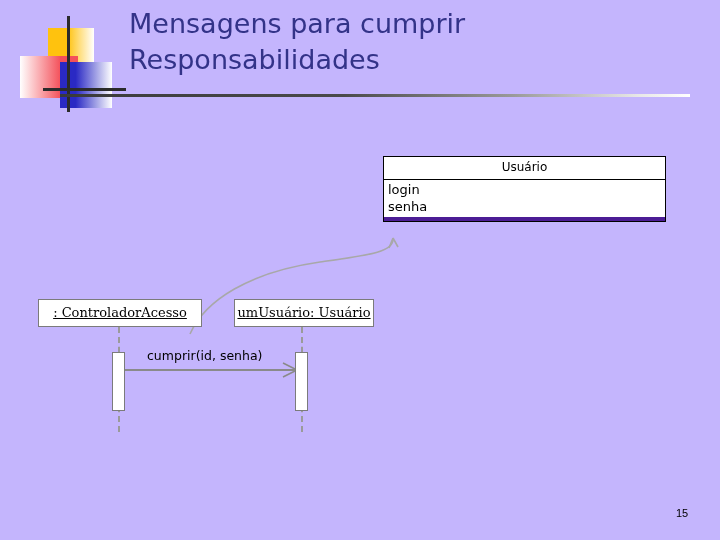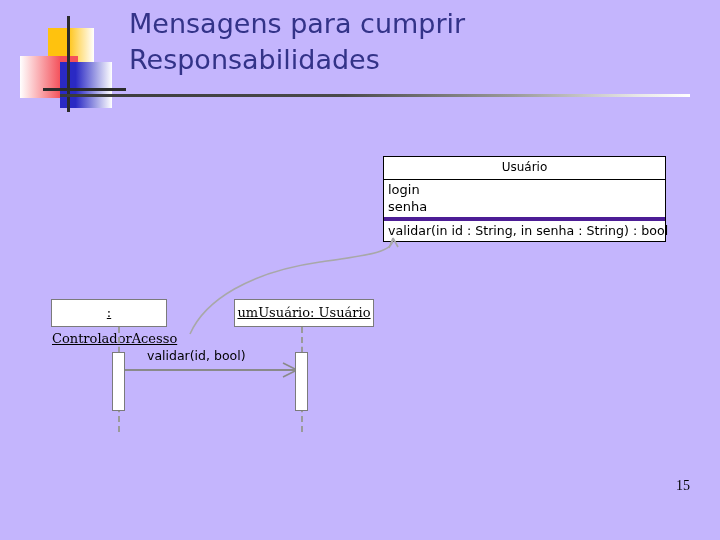--- a/index.html
+++ b/index.html
@@ -132,21 +132,21 @@
     height: 28px;
     line-height: 26px;
     text-align: center;
     font-size: 13px;
     color: #000000;
     font-family: "DejaVu Serif", serif;
   }
   .lifeline-box span {
     text-decoration: underline;
   }
-  #lifeline-box-controlador { left: 51px; top: 299px; width: 116px; }
+  #lifeline-box-controlador { left: 38px; top: 299px; width: 164px; }
   #lifeline-box-usuario     { left: 234px; top: 299px; width: 140px; }
 
   .lifeline-dash {
     position: absolute;
     width: 0px;
     border-left: 2px dashed #9a9a9a;
   }
   #lifeline-dash-controlador { left: 118px; top: 327px; height: 105px; }
   #lifeline-dash-usuario     { left: 301px; top: 327px; height: 105px; }
 
@@ -176,24 +176,24 @@
     font-size: 12.5px;
     color: #000000;
     font-family: "DejaVu Sans", sans-serif;
     white-space: nowrap;
   }
 
   
   #page-number {
     position: absolute;
     left: 676px;
-    top: 478px;
-    font-size: 14px;
-    color: #000000;
-    font-family: Liberation Serif, serif;
+    top: 507px;
+    font-size: 11px;
+    color: #000000;
+    font-family: Liberation Sans, sans-serif;
   }
 </style>
 </head>
 <body>
 
 <div id="slide">
 
   <div id="logo">
     <div class="sq-yellow"></div>
     <div class="sq-red"></div>
@@ -204,21 +204,20 @@
 
   <div id="title">Mensagens para cumprir
 Responsabilidades</div>
 
   <div id="divider"></div>
 
   <div id="class-box">
     <div class="cls-name">Usuário</div>
     <div class="cls-attrs" style="white-space:pre-line;">login
 senha</div>
-    <div class="cls-ops">validar(in id : String, in senha : String) : bool</div>
   </div>
 
   <svg id="seq">
     <g>
       <path d="M 190 334 C 205 300, 250 272, 320 262 C 370 255, 395 252, 393 238" fill="none" stroke="#a8a8a8" stroke-width="1.6"></path>
       <path d="M 393 238 L 389 248 M 393 238 L 398 247" fill="none" stroke="#a8a8a8" stroke-width="1.6"></path>
     </g>
     <g>
       <path d="M 283 363 L 297 370 L 283 377" fill="none" stroke="#8a8a8a" stroke-width="1.6"></path>
     </g>
@@ -231,17 +230,17 @@
     <span>umUsuário: Usuário</span>
   </div>
 
   <div class="lifeline-dash" id="lifeline-dash-controlador"></div>
   <div class="lifeline-dash" id="lifeline-dash-usuario"></div>
 
   <div class="activation" id="activation-controlador"></div>
   <div class="activation" id="activation-usuario"></div>
 
   <div class="msg-line"></div>
-  <div id="msg-label">validar(id, bool)</div>
+  <div id="msg-label">cumprir(id, senha)</div>
 
   <div id="page-number">15</div>
 
 </div>
 
 </body></html>

